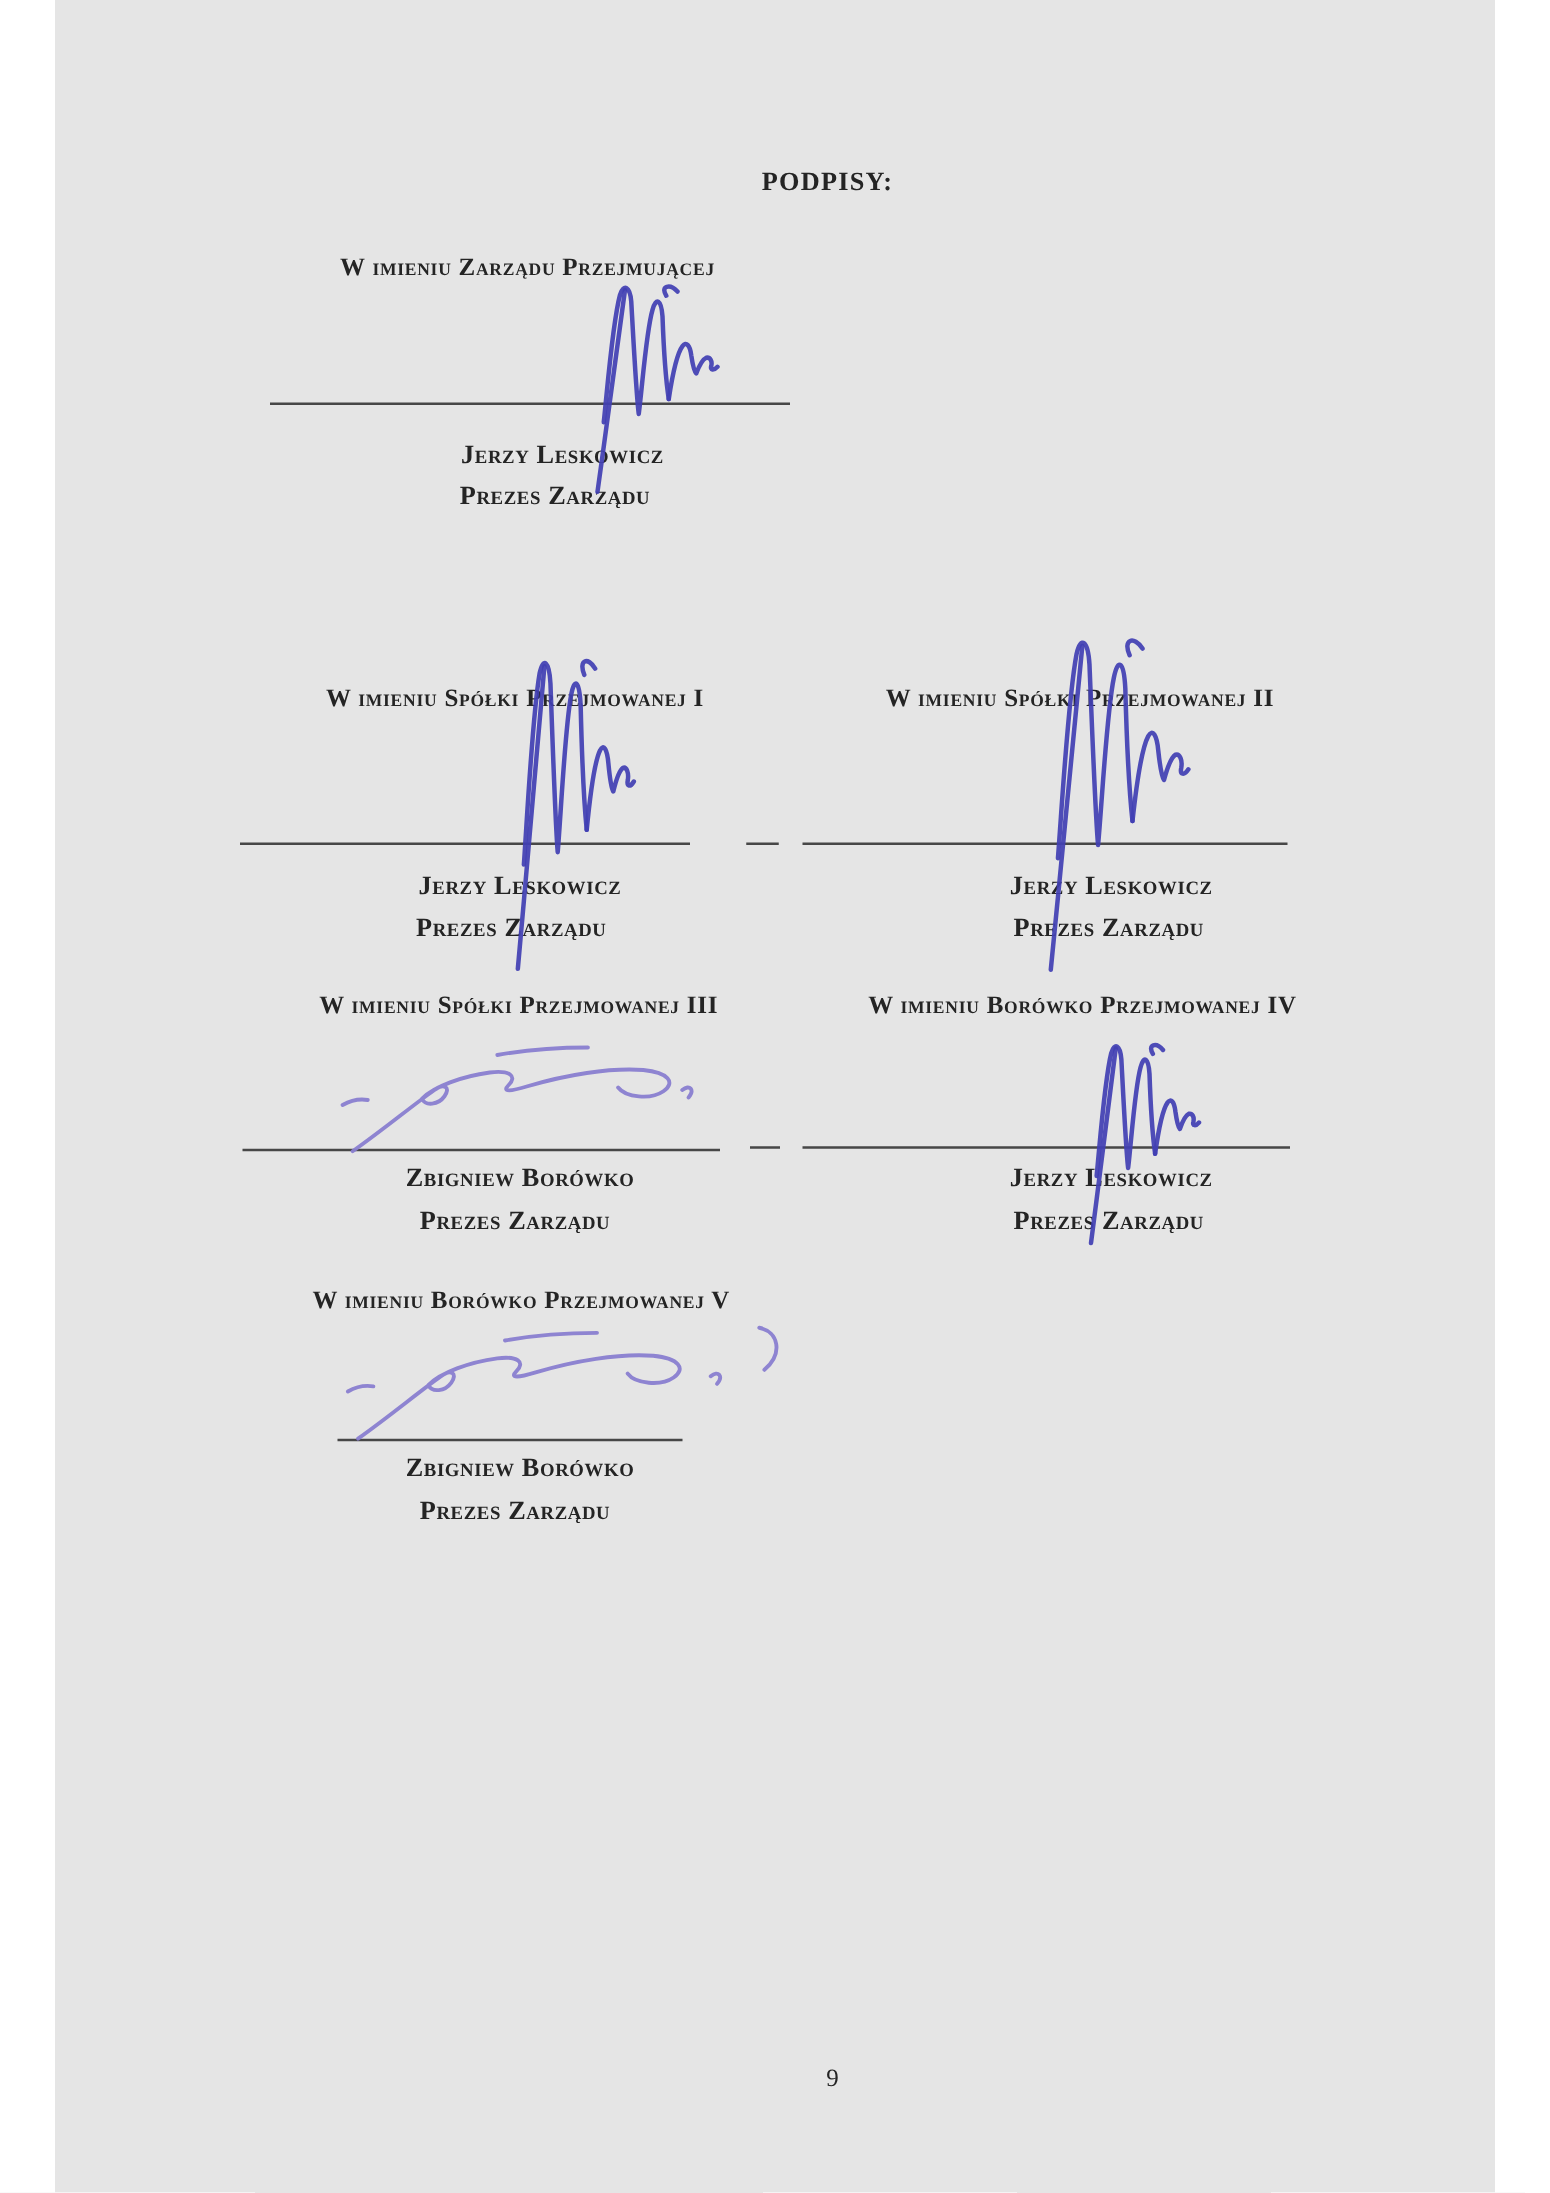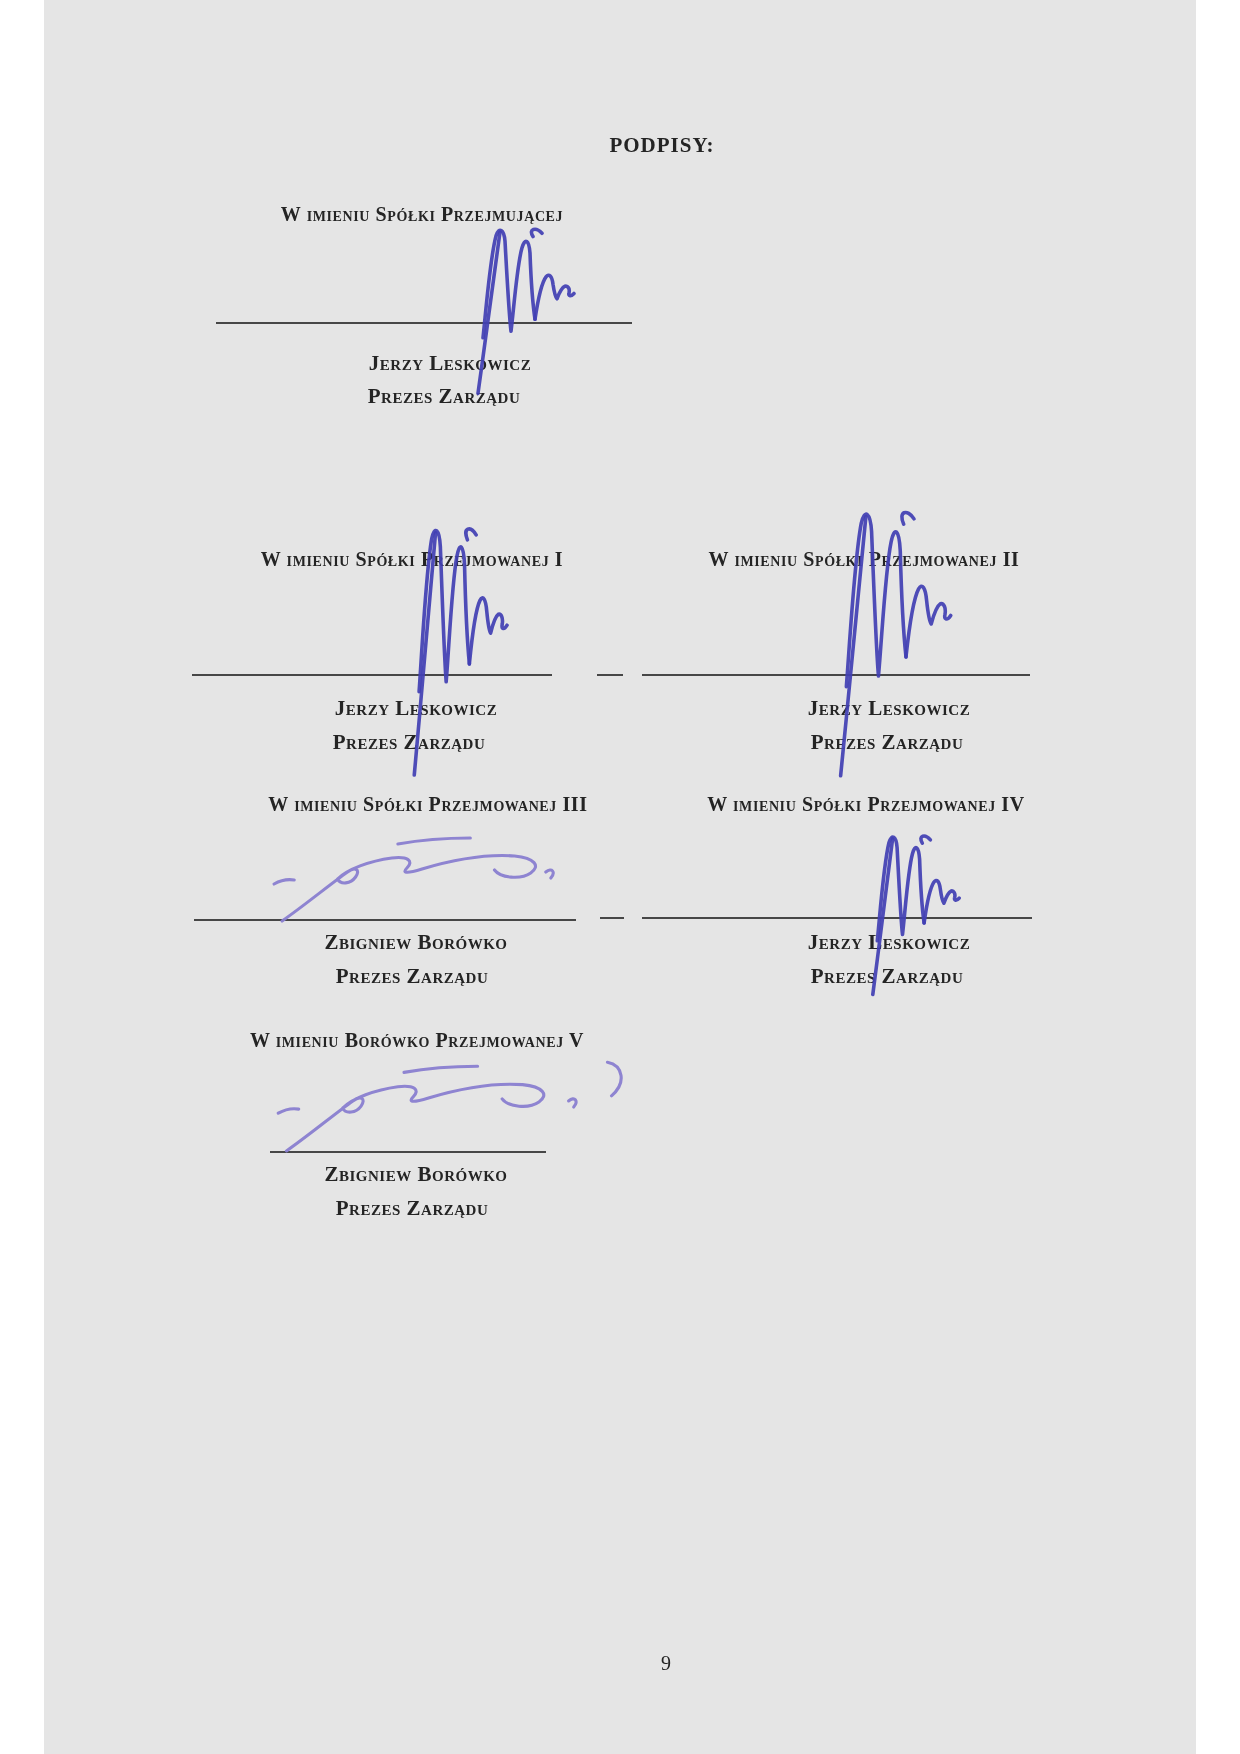--- a/index.html
+++ b/index.html
@@ -53,21 +53,21 @@
   .page-number { font-size: 20px; }
 </style>
 </head>
 <body>
 
 <div class="page">
 
   <div class="abs ctr doc-heading" style="left:618px; top:133px;">PODPISY:</div>
 
   <div class="layer">
-    <div class="abs ctr sig-label" style="left:378px; top:203px;">W imieniu Spółki Przejmującej</div>
+    <div class="abs ctr sig-label" style="left:378px; top:203px;">W imieniu Zarządu Przejmującej</div>
     <svg class="signature ink-blue" style="left:382px; top:224px;" width="150" height="172" viewBox="0 0 150 260" preserveAspectRatio="none">
       <path d="M 57 172 C 60 130 64 52 70 18 C 73 4 78 8 79 26 C 81 80 83 138 85 162 C 88 126 91 62 96 36 C 99 20 103 24 104 44 C 105 86 107 124 109 144"></path>
       <path d="M 109 144 C 112 114 116 88 120 80 C 123 74 126 79 127 91 C 128 101 129 110 131 113 C 133 105 136 96 139 94 C 142 93 144 98 143 104 C 142 109 145 110 148 105"></path>
       <path d="M 74 12 C 68 76 60 170 52 256"></path>
       <path d="M 116 14 C 110 4 102 7 107 19"></path>
     </svg>
     <div class="sig-line" style="left:172px; top:322px; width:416px;"></div>
     <div class="abs ctr sig-name" style="left:406px; top:351px;">Jerzy Leskowicz</div>
     <div class="abs ctr sig-role" style="left:400px; top:384px;">Prezes Zarządu</div>
   </div>
@@ -93,34 +93,34 @@
       <path d="M 74 12 C 68 76 60 170 52 256"></path>
       <path d="M 116 14 C 110 4 102 7 107 19"></path>
     </svg>
     <div class="sig-line" style="left:553px; top:674px; width:26px;"></div>
     <div class="sig-line" style="left:598px; top:674px; width:388px;"></div>
     <div class="abs ctr sig-name" style="left:845px; top:696px;">Jerzy Leskowicz</div>
     <div class="abs ctr sig-role" style="left:843px; top:730px;">Prezes Zarządu</div>
   </div>
 
   <div class="layer">
-    <div class="abs ctr sig-label" style="left:384px; top:793px;">W imieniu Spółki Przejmowanej III</div>
+    <div class="abs ctr sig-label" style="left:371px; top:793px;">W imieniu Spółki Przejmowanej III</div>
     <svg class="signature ink-purple" style="left:218px; top:824px;" width="312" height="100" viewBox="0 0 310 100" preserveAspectRatio="none">
       <path d="M 12 60 C 19 56 26 55 32 56"></path>
       <path d="M 20 97 C 44 80 68 60 85 48 C 93 42 98 46 93 53 C 88 60 78 61 75 55 C 85 45 107 37 129 34 C 145 32 151 37 144 44 C 138 50 146 49 159 45 C 189 36 224 30 251 32 C 271 34 277 42 267 49 C 257 56 237 54 231 46"></path>
       <path d="M 135 20 C 157 16 184 14 207 14"></path>
       <path d="M 282 48 C 288 43 292 48 287 54"></path>
     </svg>
     <div class="sig-line" style="left:150px; top:919px; width:382px;"></div>
     <div class="abs ctr sig-name" style="left:372px; top:930px;">Zbigniew Borówko</div>
     <div class="abs ctr sig-role" style="left:368px; top:964px;">Prezes Zarządu</div>
   </div>
 
   <div class="layer">
-    <div class="abs ctr sig-label" style="left:822px; top:793px;">W imieniu Spółki Przejmowanej IV</div>
+    <div class="abs ctr sig-label" style="left:822px; top:793px;">W imieniu Borówko Przejmowanej IV</div>
     <svg class="signature ink-blue" style="left:782px; top:831px;" width="135" height="166" viewBox="0 0 150 260" preserveAspectRatio="none">
       <path d="M 57 172 C 60 130 64 52 70 18 C 73 4 78 8 79 26 C 81 80 83 138 85 162 C 88 126 91 62 96 36 C 99 20 103 24 104 44 C 105 86 107 124 109 144"></path>
       <path d="M 109 144 C 112 114 116 88 120 80 C 123 74 126 79 127 91 C 128 101 129 110 131 113 C 133 105 136 96 139 94 C 142 93 144 98 143 104 C 142 109 145 110 148 105"></path>
       <path d="M 74 12 C 68 76 60 170 52 256"></path>
       <path d="M 116 14 C 110 4 102 7 107 19"></path>
     </svg>
     <div class="sig-line" style="left:556px; top:917px; width:24px;"></div>
     <div class="sig-line" style="left:598px; top:917px; width:390px;"></div>
     <div class="abs ctr sig-name" style="left:845px; top:930px;">Jerzy Leskowicz</div>
     <div class="abs ctr sig-role" style="left:843px; top:964px;">Prezes Zarządu</div>

